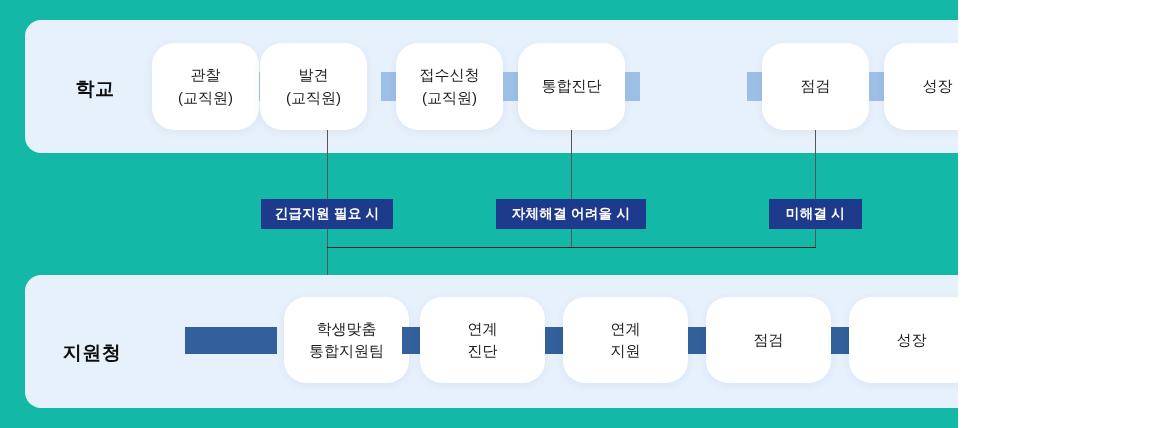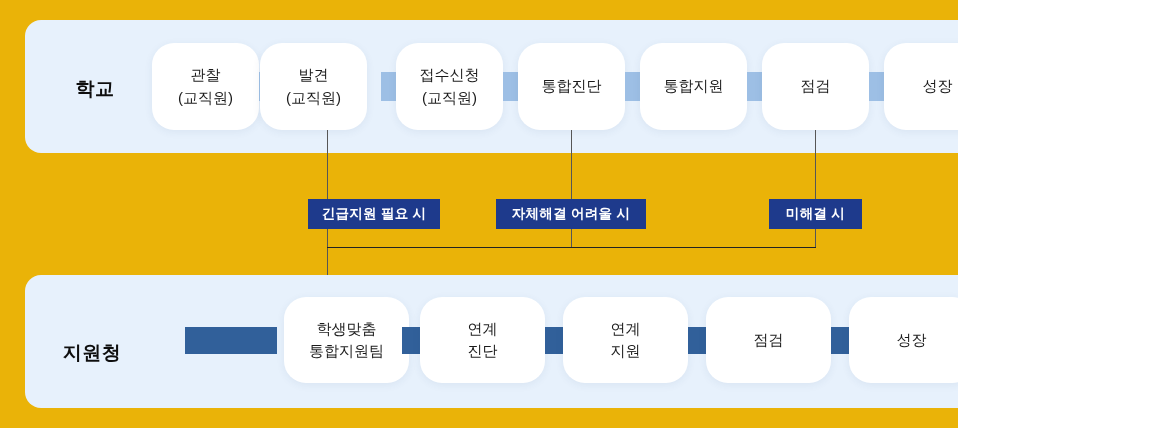--- a/index.html
+++ b/index.html
@@ -1,17 +1,17 @@
 <!DOCTYPE html>
 <html><head>
 <meta charset="utf-8">
 <style>
   html,body{margin:0;padding:0;background:#ffffff;}
   body{font-family:"Liberation Sans","DejaVu Sans",sans-serif;}
-  .stage{position:relative;width:958px;height:428px;background:#eab308;overflow:hidden;}
+  .stage{position:relative;width:958px;height:428px;background:#14b8a6;overflow:hidden;}
 
   
   .band{position:absolute;left:25px;width:1098px;height:133px;background:#e7f1fc;border-radius:16px;}
   .band.top{top:20px;}
   .band.bottom{top:275px;}
 
   .lane-label{position:absolute;font-size:19px;font-weight:bold;color:#0e0e0e;text-align:center;letter-spacing:.5px;}
   .lane-label.school{left:55px;top:76px;width:80px;}
   .lane-label.office{left:48px;top:340px;width:88px;}
 
@@ -70,44 +70,41 @@
     <span>접수신청</span>
     <span>(교직원)</span>
   </div>
   <div class="conn-l" style="left:503px"></div>
 
   <div class="card trow" style="left:518px">
     <span>통합진단</span>
   </div>
   <div class="conn-l" style="left:625px"></div>
 
-  <div class="card trow" style="left:640px">
-    <span>통합지원</span>
-  </div>
   <div class="conn-l" style="left:747px"></div>
 
   <div class="card trow" style="left:762px">
     <span>점검</span>
   </div>
   <div class="conn-l" style="left:869px"></div>
 
   <div class="card trow" style="left:884px">
     <span>성장</span>
   </div>
 
   <div class="arrow-shaft top-shaft"></div>
   <div class="arrow-head top-head"></div>
 
   <div class="vline" style="left:327px;top:130px;height:158px;"></div>
   <div class="down-head" style="left:323px;top:287px;"></div>
   <div class="vline" style="left:571px;top:130px;height:117px;"></div>
   <div class="vline" style="left:815px;top:130px;height:117px;"></div>
   <div class="hline" style="left:327px;top:247px;width:489px;"></div>
 
-  <div class="badge" style="left:261px;width:132px;margin-left:47px;">긴급지원 필요 시</div>
+  <div class="badge" style="left:261px;width:132px;">긴급지원 필요 시</div>
   <div class="badge" style="left:769px;width:93px;">미해결 시</div>
   <div class="badge" style="left:496px;width:150px;">자체해결 어려울 시</div>
 
   <div class="band bottom"></div>
   <div class="lane-label office">지원청</div>
 
   <div class="conn-d" style="left:185px;width:92px;"></div>
 
   <div class="card brow" style="left:284px">
     <span>학생맞춤</span>

